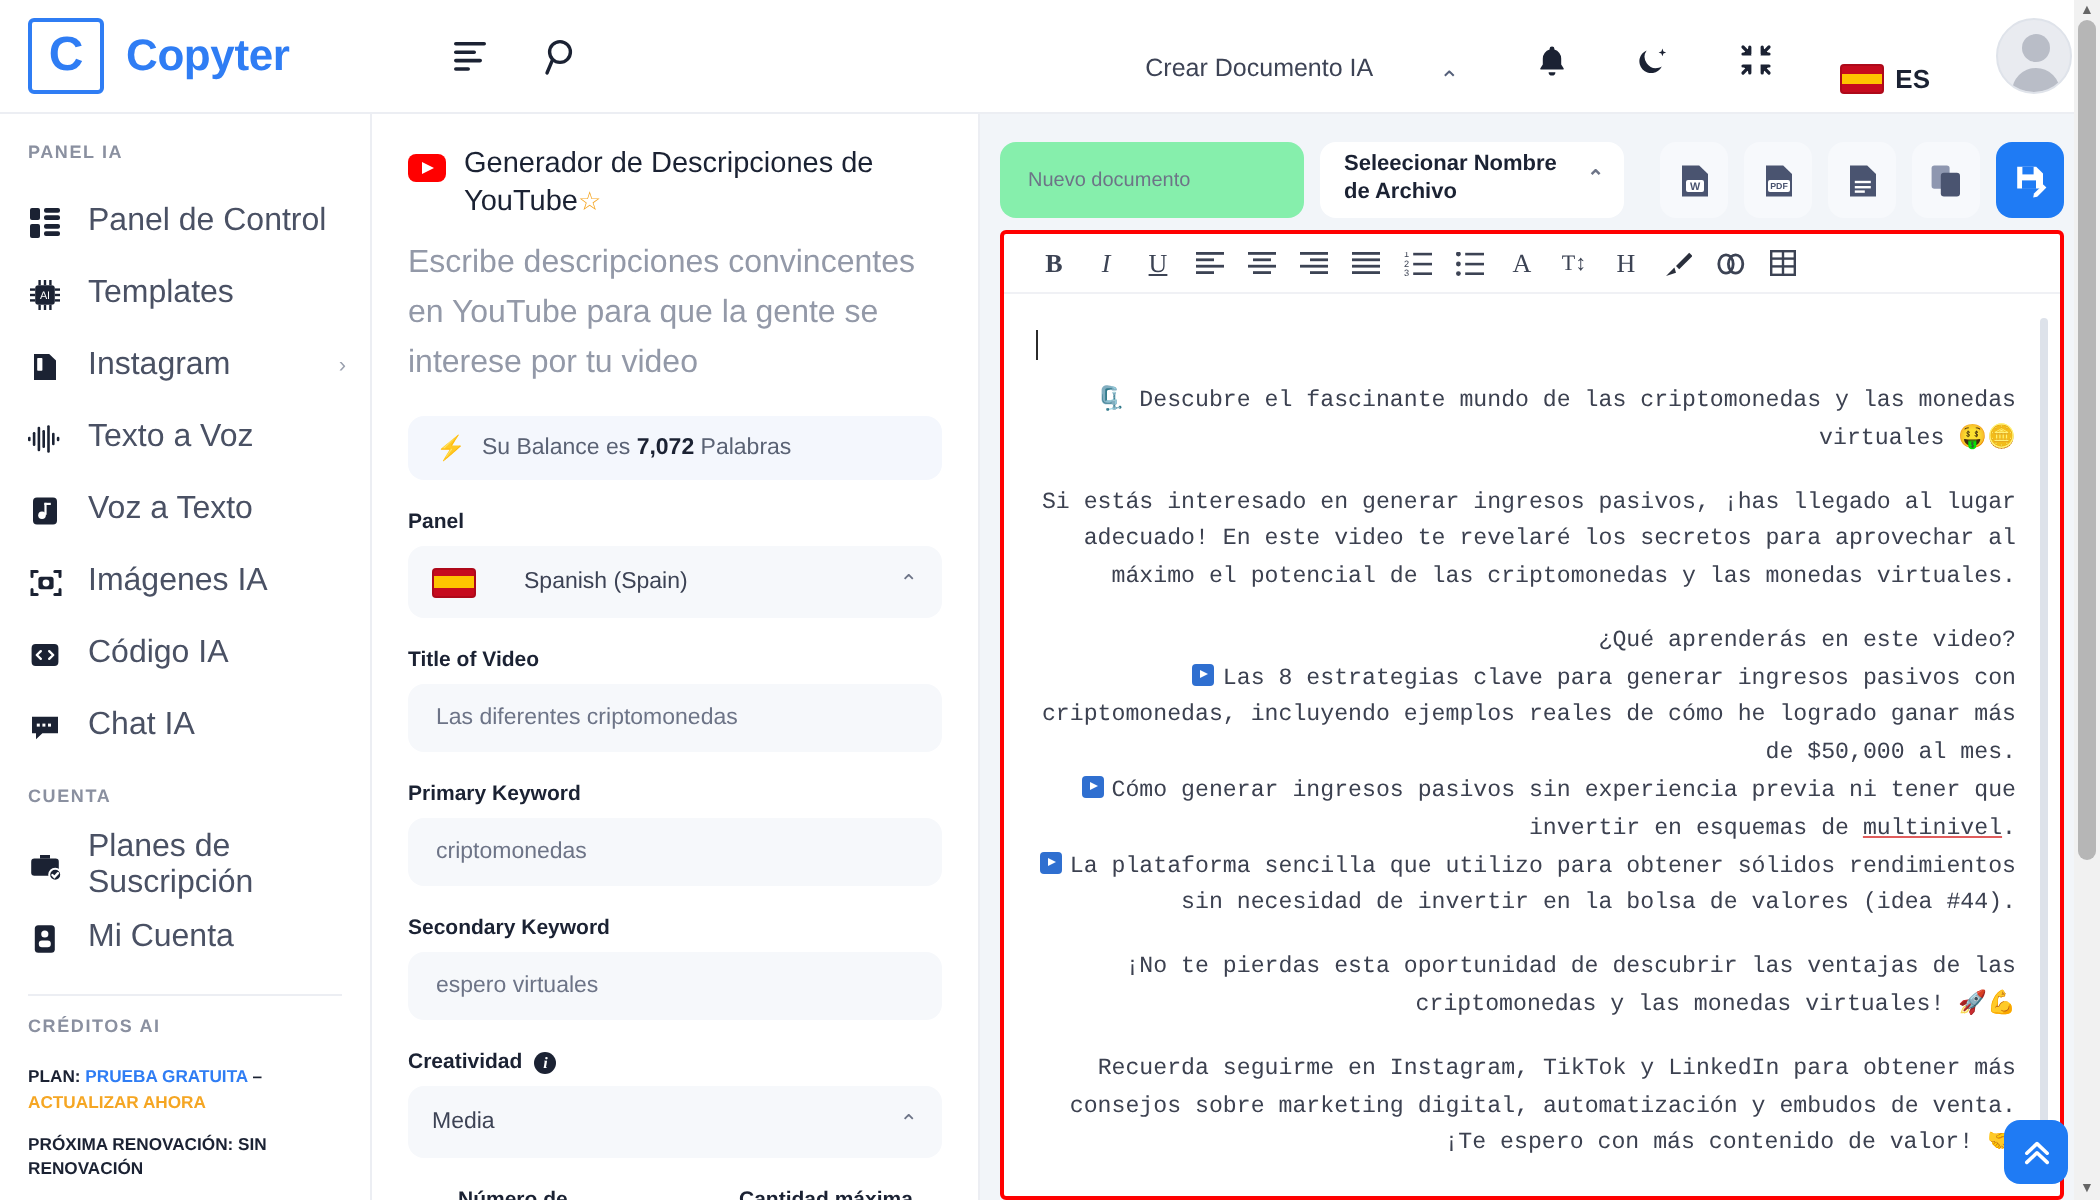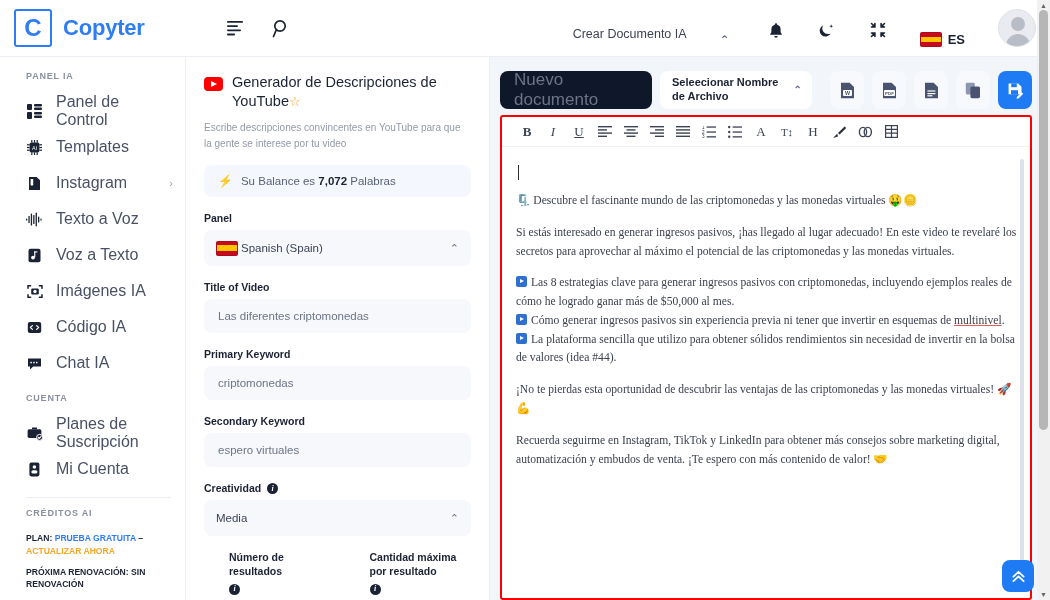--- a/index.html
+++ b/index.html
@@ -63,21 +63,21 @@
     background:#b9bdc7; left:7px; top:24px;
   }
 
   
   .body { flex: 1; display: flex; min-height: 0; }
 
   
   .sidebar {
     width: 186px; flex: 0 0 186px; background: #ffffff;
     border-right: 1px solid #eceef3;
-    padding: 14px 0 0 12px; overflow: hidden; position: relative;
+    padding: 14px 0 0 0; overflow: hidden; position: relative;
   }
   .sec-title {
     font-size: 9px; font-weight: bold; letter-spacing: .8px; color: #8a90a0;
     padding: 0 0 0 14px; margin-bottom: 12px; text-transform: uppercase;
   }
   .nav-item {
     display: flex; align-items: center; gap: 13px;
     padding: 0 12px 0 14px; height: 36px; cursor: pointer; position: relative;
   }
   .nav-label { font-size: 16px; color: #4a5164; }
@@ -100,21 +100,21 @@
   .yt-ico {
     width: 19px; height: 14px; background: #ff0000; border-radius: 4px; flex: 0 0 19px;
     margin-top: 4px; position: relative;
   }
   .yt-ico::after {
     content: ""; position: absolute; left: 7px; top: 3.5px;
     border-left: 6px solid #fff; border-top: 3.5px solid transparent; border-bottom: 3.5px solid transparent;
   }
   .gen-title { font-size: 14.5px; font-weight: normal; color: #1b2233; line-height: 1.28; }
   .star { color: #f5a623; font-size: 13px; }
-  .gen-desc { font-size: 10px; color: #9399a8; line-height: 1.55; margin-top: 10px; }
+  .gen-desc { font-size: 16px; color: #9399a8; line-height: 1.55; margin-top: 10px; }
   .balance {
     margin-top: 14px; background: #f4f7fd; border-radius: 8px; height: 32px;
     display: flex; align-items: center; gap: 8px; padding: 0 14px;
     font-size: 11.5px; color: #5a6274;
   }
   .bolt { color: #2f7df4; font-size: 12px; }
   .balance b { color: #1b2233; }
   .field-label {
     font-size: 10.5px; font-weight: bold; color: #1b2233; margin: 15px 0 6px 0;
     display: flex; align-items: center; gap: 6px;
@@ -124,39 +124,39 @@
     font-size: 8px; font-weight: bold; display: inline-flex; align-items: center; justify-content: center;
     font-style: italic; font-family: "Liberation Serif", serif;
   }
   .input-box {
     height: 34px; background: #f6f8fb; border-radius: 8px;
     display: flex; align-items: center; padding: 0 14px;
     font-size: 11.5px; color: #6d7487; cursor: text;
   }
   .select-box {
     height: 36px; background: #f6f8fb; border-radius: 8px;
-    display: flex; align-items: center; padding: 0 12px; gap: 3px;
+    display: flex; align-items: center; padding: 0 12px; gap: 24px;
     font-size: 11.5px; color: #3d4355; cursor: pointer;
   }
   .select-box .caret { margin-left: auto; color: #6d7487; font-size: 11px; }
   .two-col { display: flex; gap: 14px; }
   .two-col > div { flex: 1; }
   .small-label { font-size: 10.5px; font-weight: bold; color: #1b2233; line-height: 1.32;
                  display:flex; align-items:flex-start; gap:5px; flex-wrap: wrap; margin-left: 25px; }
 
   
   .editorwrap {
     flex: 1; background: #f2f5f9; position: relative; min-width: 0;
     display: flex; flex-direction: column; padding: 14px 18px 0 10px;
   }
   .doc-topbar { display: flex; align-items: stretch; gap: 8px; height: 38px; flex: 0 0 38px; }
   .tab-new {
-    background: #0f172a; border-radius: 8px; width: 152px;
+    background: #86efac; border-radius: 8px; width: 152px;
     display: flex; align-items: center; padding: 0 14px;
-    font-size: 17px; color: #6d7487; cursor: pointer;
+    font-size: 10px; color: #6d7487; cursor: pointer;
   }
   .tab-select {
     background: #ffffff; border-radius: 8px; width: 152px;
     display: flex; align-items: center; padding: 0 10px 0 12px; gap: 6px;
     font-size: 11px; font-weight: bold; color: #1b2233; line-height: 1.25; cursor: pointer;
   }
   .tab-select .caret { margin-left: auto; color: #6d7487; font-size: 10px; }
   .exp-spacer { flex: 1; }
   .exp-btn {
     width: 34px; background: #f7f9fc; border-radius: 8px;
@@ -171,22 +171,23 @@
   }
   .fmt-bar {
     height: 30px; flex: 0 0 30px; display: flex; align-items: center;
     gap: 0px; padding: 0 12px; border-bottom: 1px solid #f0f1f5;
   }
   .fmt-btn {
     width: 26px; height: 26px; display: flex; align-items: center; justify-content: center;
     font-size: 13px; color: #3c4354; cursor: pointer;
   }
   .doc-body {
-    flex: 1; padding: 14px 12px 10px 14px; overflow: hidden; position: relative;
-    font-family: Liberation Serif, serif;
+    flex: 1; padding: 14px 22px 10px 14px; overflow: hidden; position: relative;
+    font-family: Liberation Mono, monospace;
+    text-align: right;
   }
   .caret-line {
     width: 1px; height: 15px; background: #2b2b2b; margin: 4px 0 12px 2px;
   }
   .doc-p {
     font-size: 11.6px; color: #3c4150; line-height: 1.62; margin-bottom: 13px;
   }
   .play {
     display: inline-block; width: 11px; height: 11px; background: #2f6fd0; border-radius: 2px;
     position: relative; vertical-align: -1px; margin-right: 4px;
@@ -654,20 +655,21 @@
         </div>
 
         <div class="doc-body">
           <div class="caret-line"></div>
           <div class="doc-p">
             <span>🗜️</span>
             <span>Descubre el fascinante mundo de las criptomonedas y las monedas virtuales 🤑🪙</span>
           </div>
           <div class="doc-p">Si estás interesado en generar ingresos pasivos, ¡has llegado al lugar adecuado! En este video te revelaré los secretos para aprovechar al máximo el potencial de las criptomonedas y las monedas virtuales.</div>
           <div class="doc-p" style="margin-bottom:13px">
+            <div>¿Qué aprenderás en este video?</div>
             <div><span class="play"></span><span>Las 8 estrategias clave para generar ingresos pasivos con criptomonedas, incluyendo ejemplos reales de cómo he logrado ganar más de $50,000 al mes.</span></div>
             <div><span class="play"></span><span class="bullet2">Cómo generar ingresos pasivos sin experiencia previa ni tener que invertir en esquemas de <span class="u-red">multinivel</span>.</span></div>
             <div><span class="play"></span><span>La plataforma sencilla que utilizo para obtener sólidos rendimientos sin necesidad de invertir en la bolsa de valores (idea #44).</span></div>
           </div>
           <div class="doc-p">¡No te pierdas esta oportunidad de descubrir las ventajas de las criptomonedas y las monedas virtuales! 🚀💪</div>
           <div class="doc-p">Recuerda seguirme en Instagram, TikTok y LinkedIn para obtener más consejos sobre marketing digital, automatización y embudos de venta. ¡Te espero con más contenido de valor! 🤝</div>
         </div>
 
         <div class="doc-scroll"></div>
         <div class="red-dot"></div>

